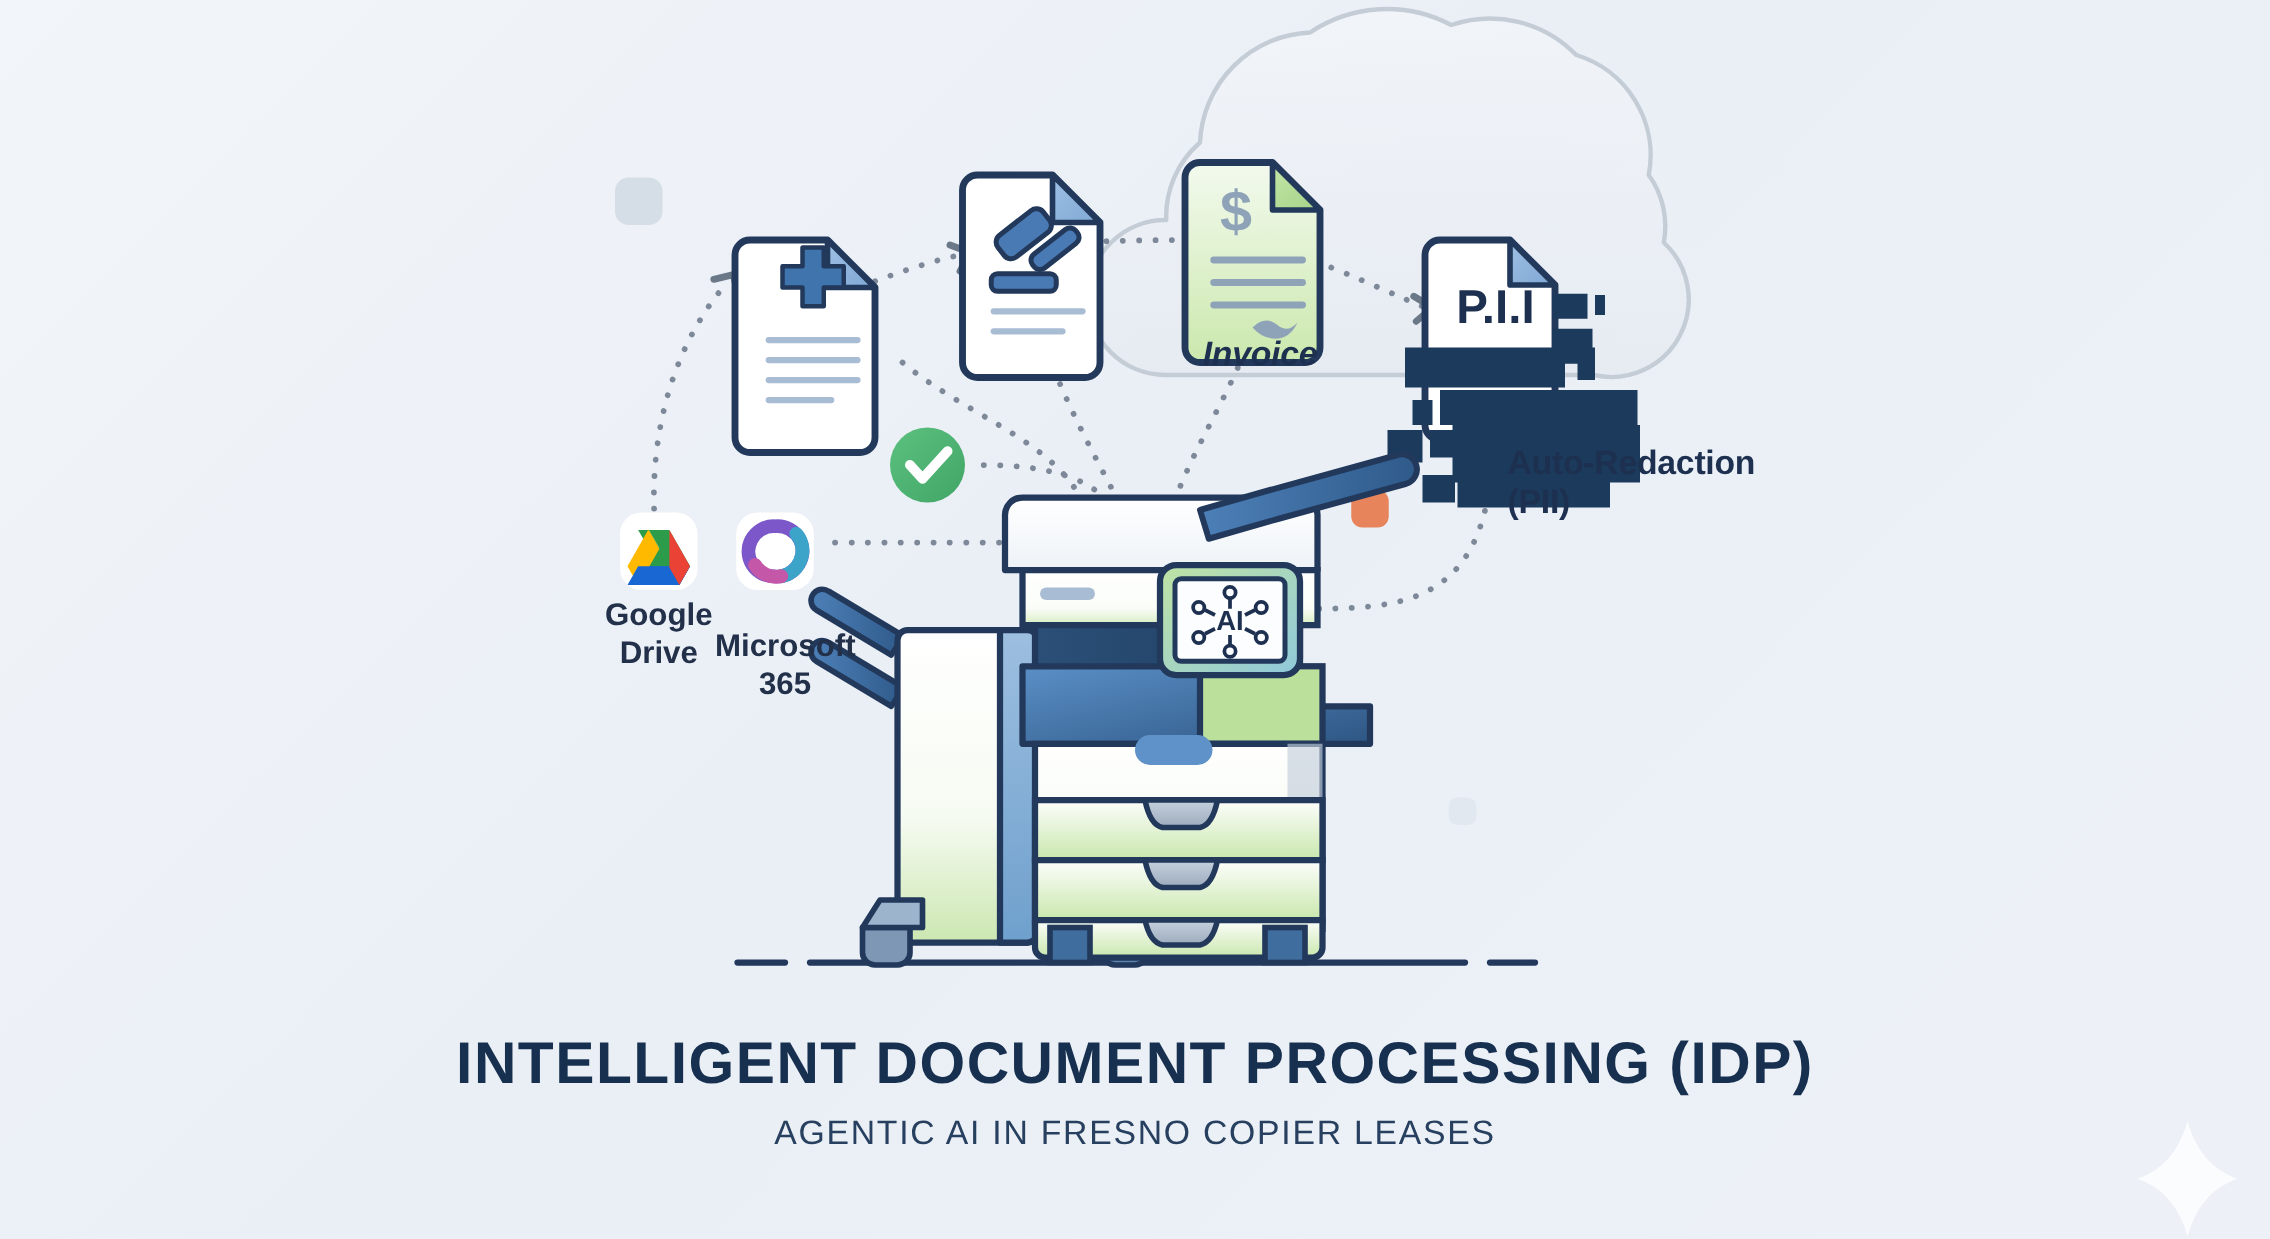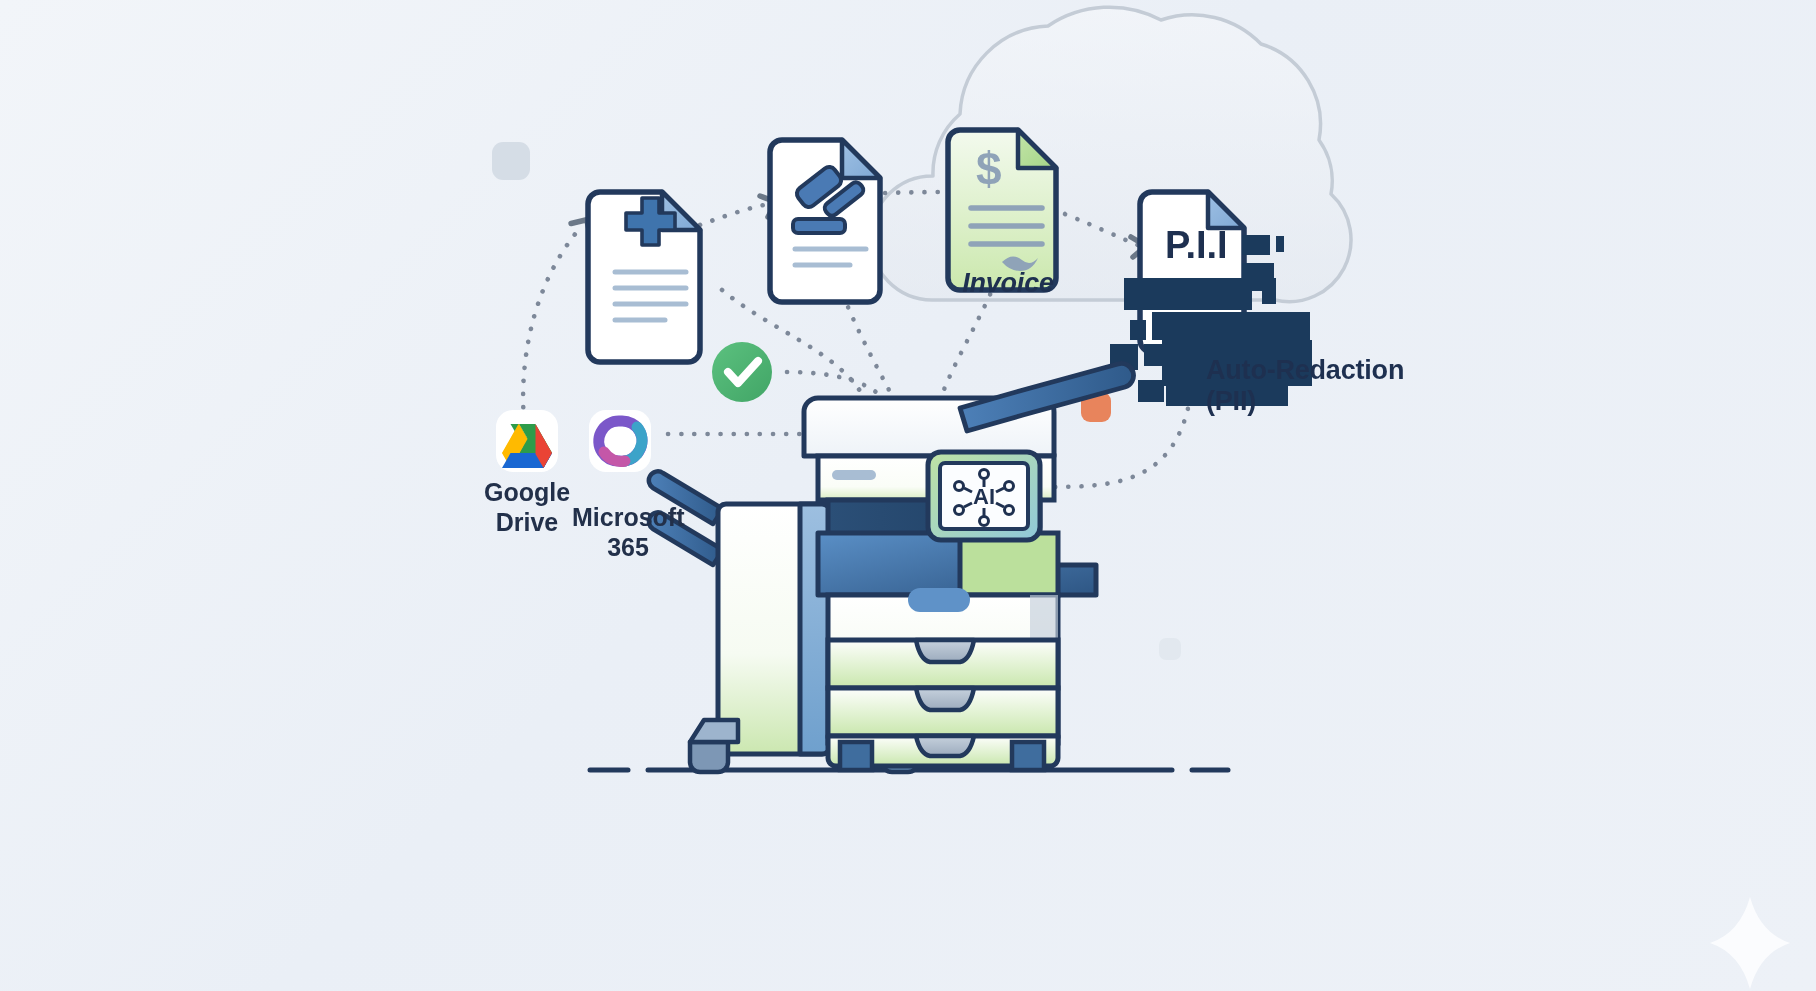--- a/index.html
+++ b/index.html
@@ -368,14 +368,18 @@
 
   <div class="node-label left" style="left:1206px; top:355px; width:260px;">Auto-Redaction
 (PII)</div>
 
   <div class="app-label" style="left:473px; top:478px; width:108px;">Google
 Drive</div>
 
   <div class="app-label" style="left:572px; top:478px; width:112px;margin-top:25px;">Microsoft
 365</div>
 
+  <div id="title-block">
+    <div id="main-title">INTELLIGENT DOCUMENT PROCESSING (IDP)</div>
+    <div id="sub-title">AGENTIC AI IN FRESNO COPIER LEASES</div>
+  </div>
 
 </div>
 
 </body></html>

